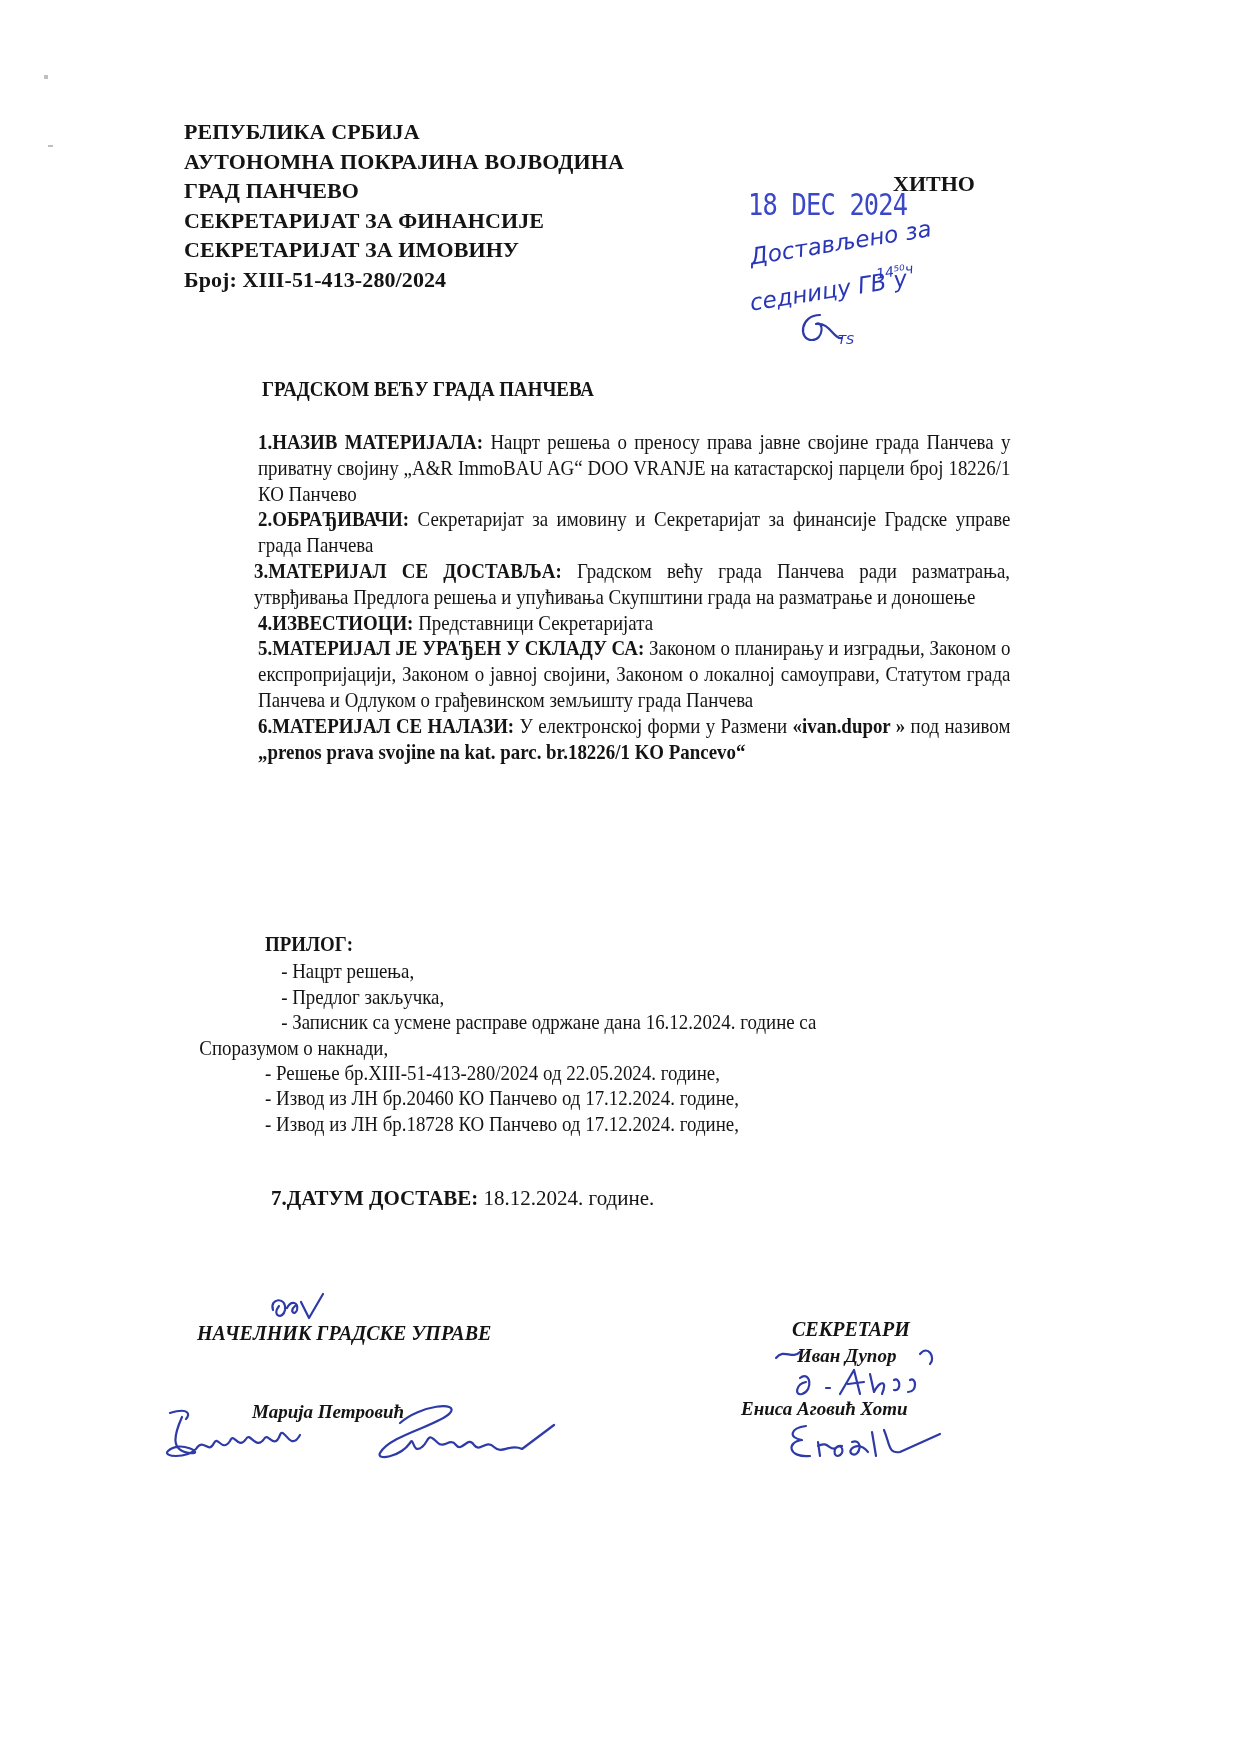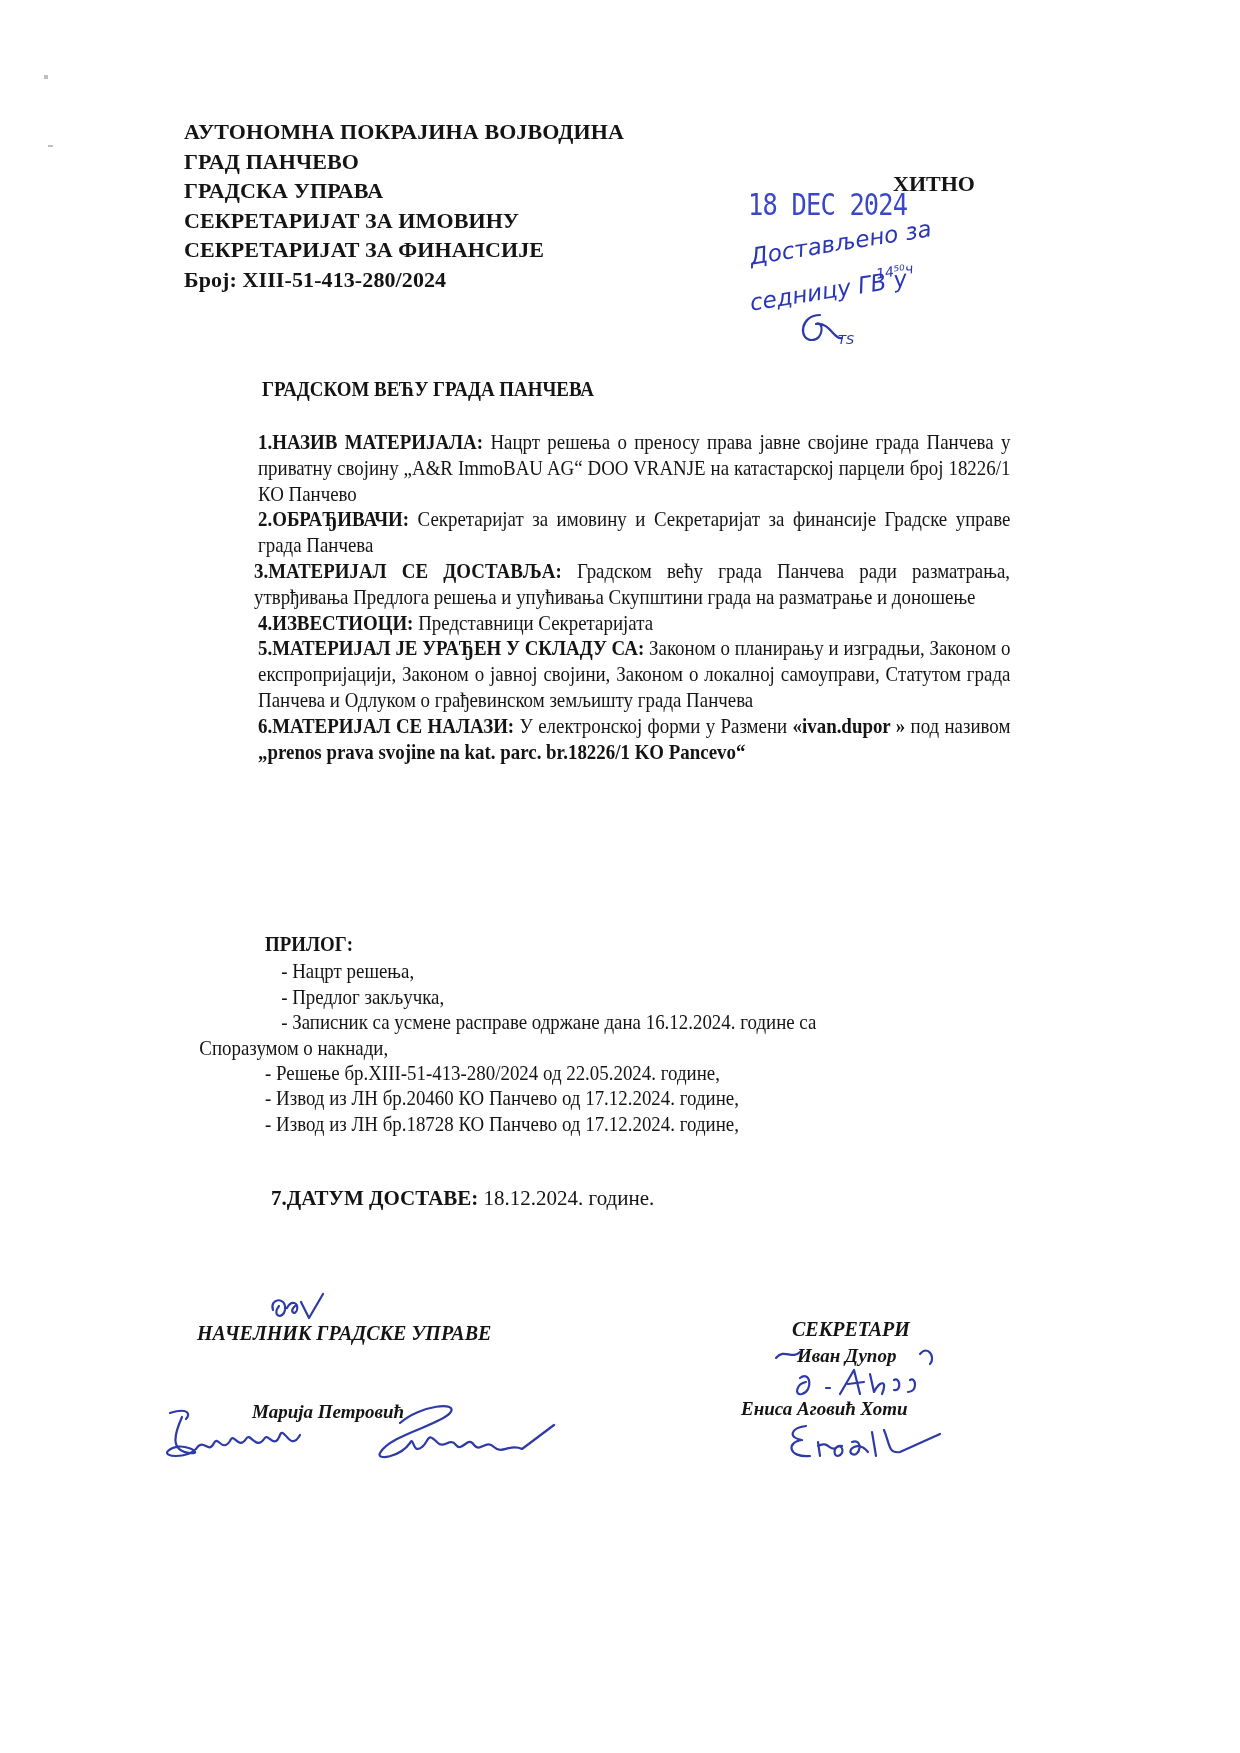--- a/index.html
+++ b/index.html
@@ -34,25 +34,25 @@
     .scribble { stroke: #2d3aa8; fill: none; stroke-width: 2.2; stroke-linecap: round; stroke-linejoin: round; }
     .scan-dot { background: #bfbfbf; width: 4px; height: 4px; }
   </style>
 </head>
 <body>
 
 <div class="abs scan-dot" style="left:44px;top:75px;"></div>
 <div class="abs scan-dot" style="left:48px;top:145px;width:5px;height:2px;"></div>
 
 <div class="abs header">
+  <div>РЕПУБЛИКА СРБИЈА</div>
   <div>АУТОНОМНА ПОКРАЈИНА ВОЈВОДИНА</div>
   <div>ГРАД ПАНЧЕВО</div>
-  <div>ГРАДСКА УПРАВА</div>
+  <div>СЕКРЕТАРИЈАТ ЗА ФИНАНСИЈЕ</div>
   <div>СЕКРЕТАРИЈАТ ЗА ИМОВИНУ</div>
-  <div>СЕКРЕТАРИЈАТ ЗА ФИНАНСИЈЕ</div>
   <div>Број: XIII-51-413-280/2024</div>
 </div>
 
 <div class="abs urgent">ХИТНО</div>
 
 <div class="abs stamp">18 DEC 2024</div>
 <div class="abs note note1">Достављено за</div>
 <div class="abs note note2">седницу ГВ у</div>
 <div class="abs note note3">14⁵⁰ч</div>
 <div class="abs note note4">TS</div>

